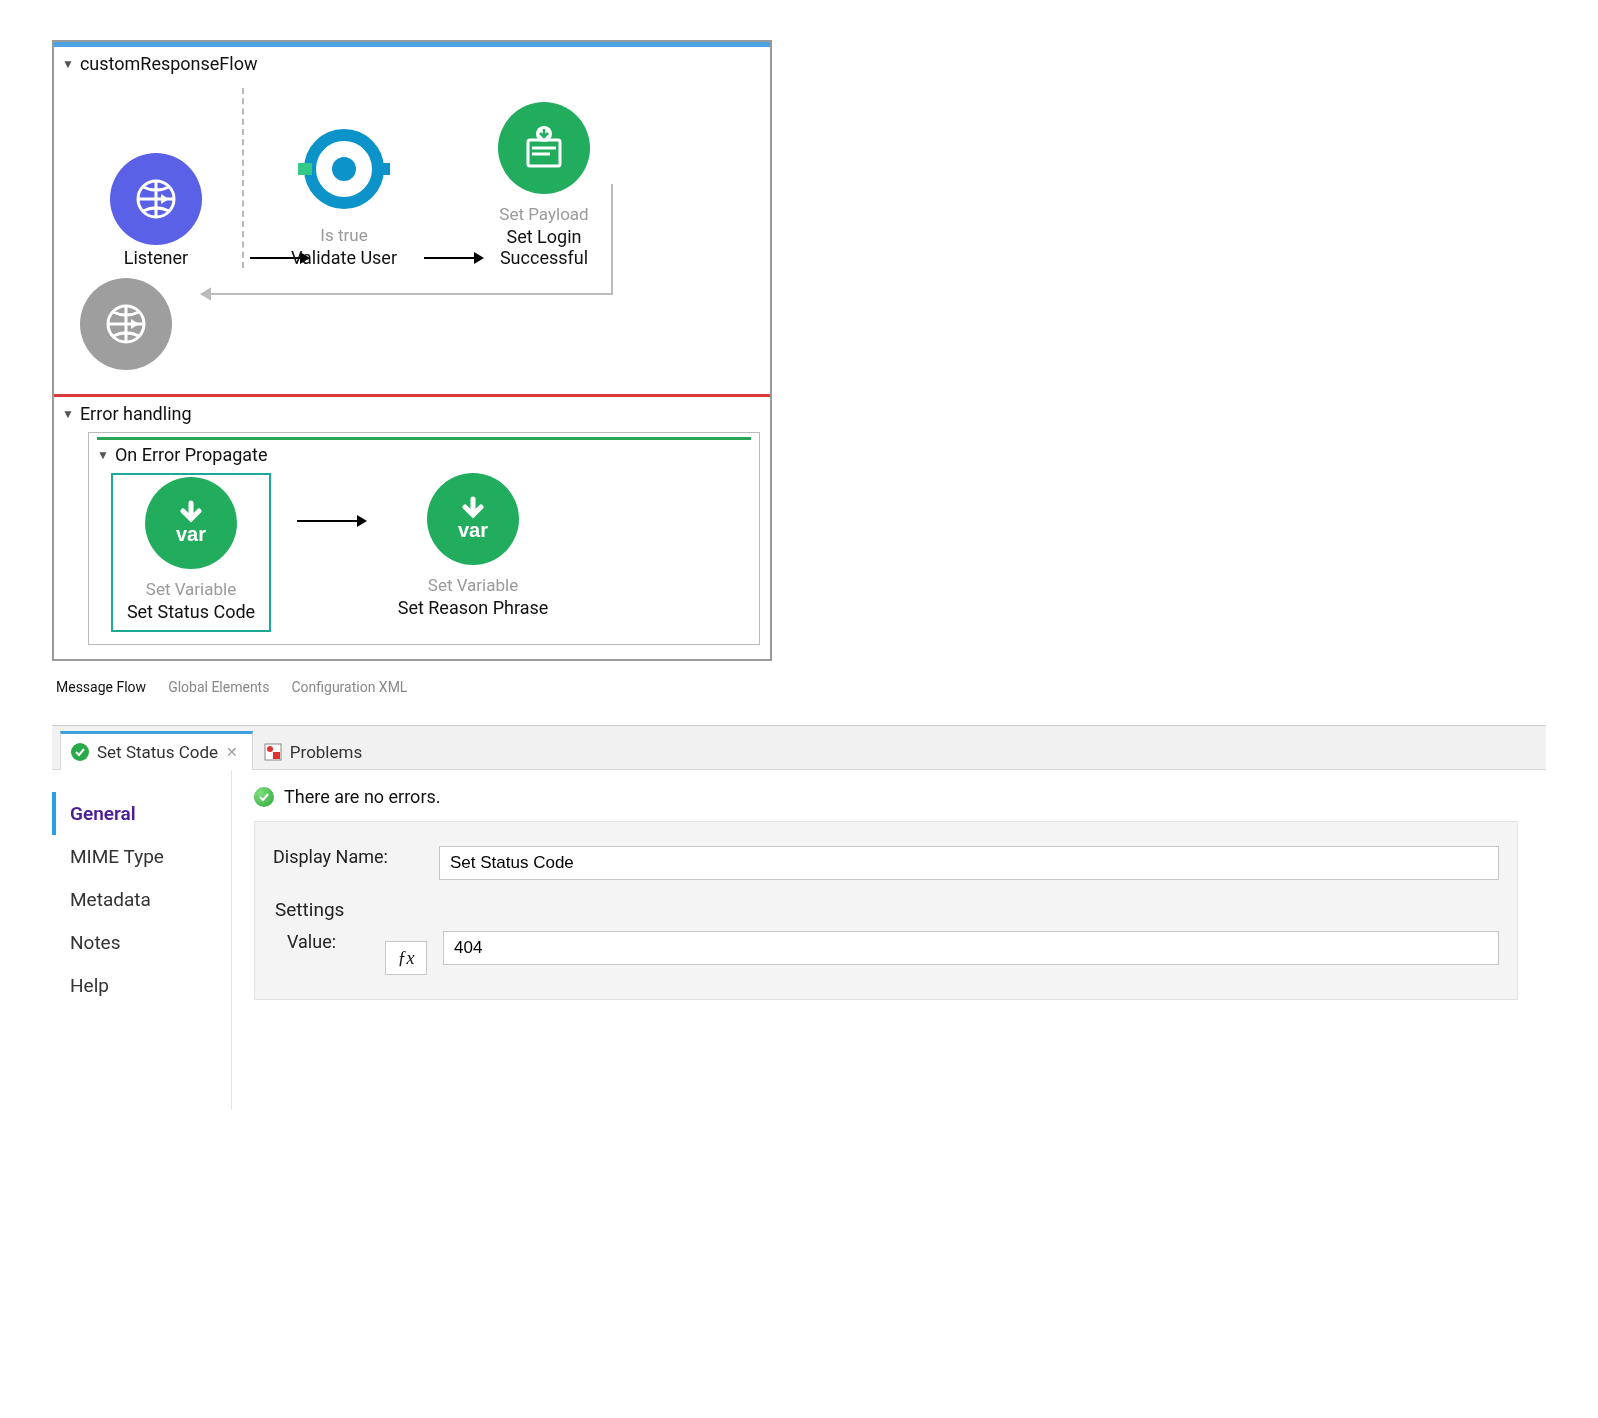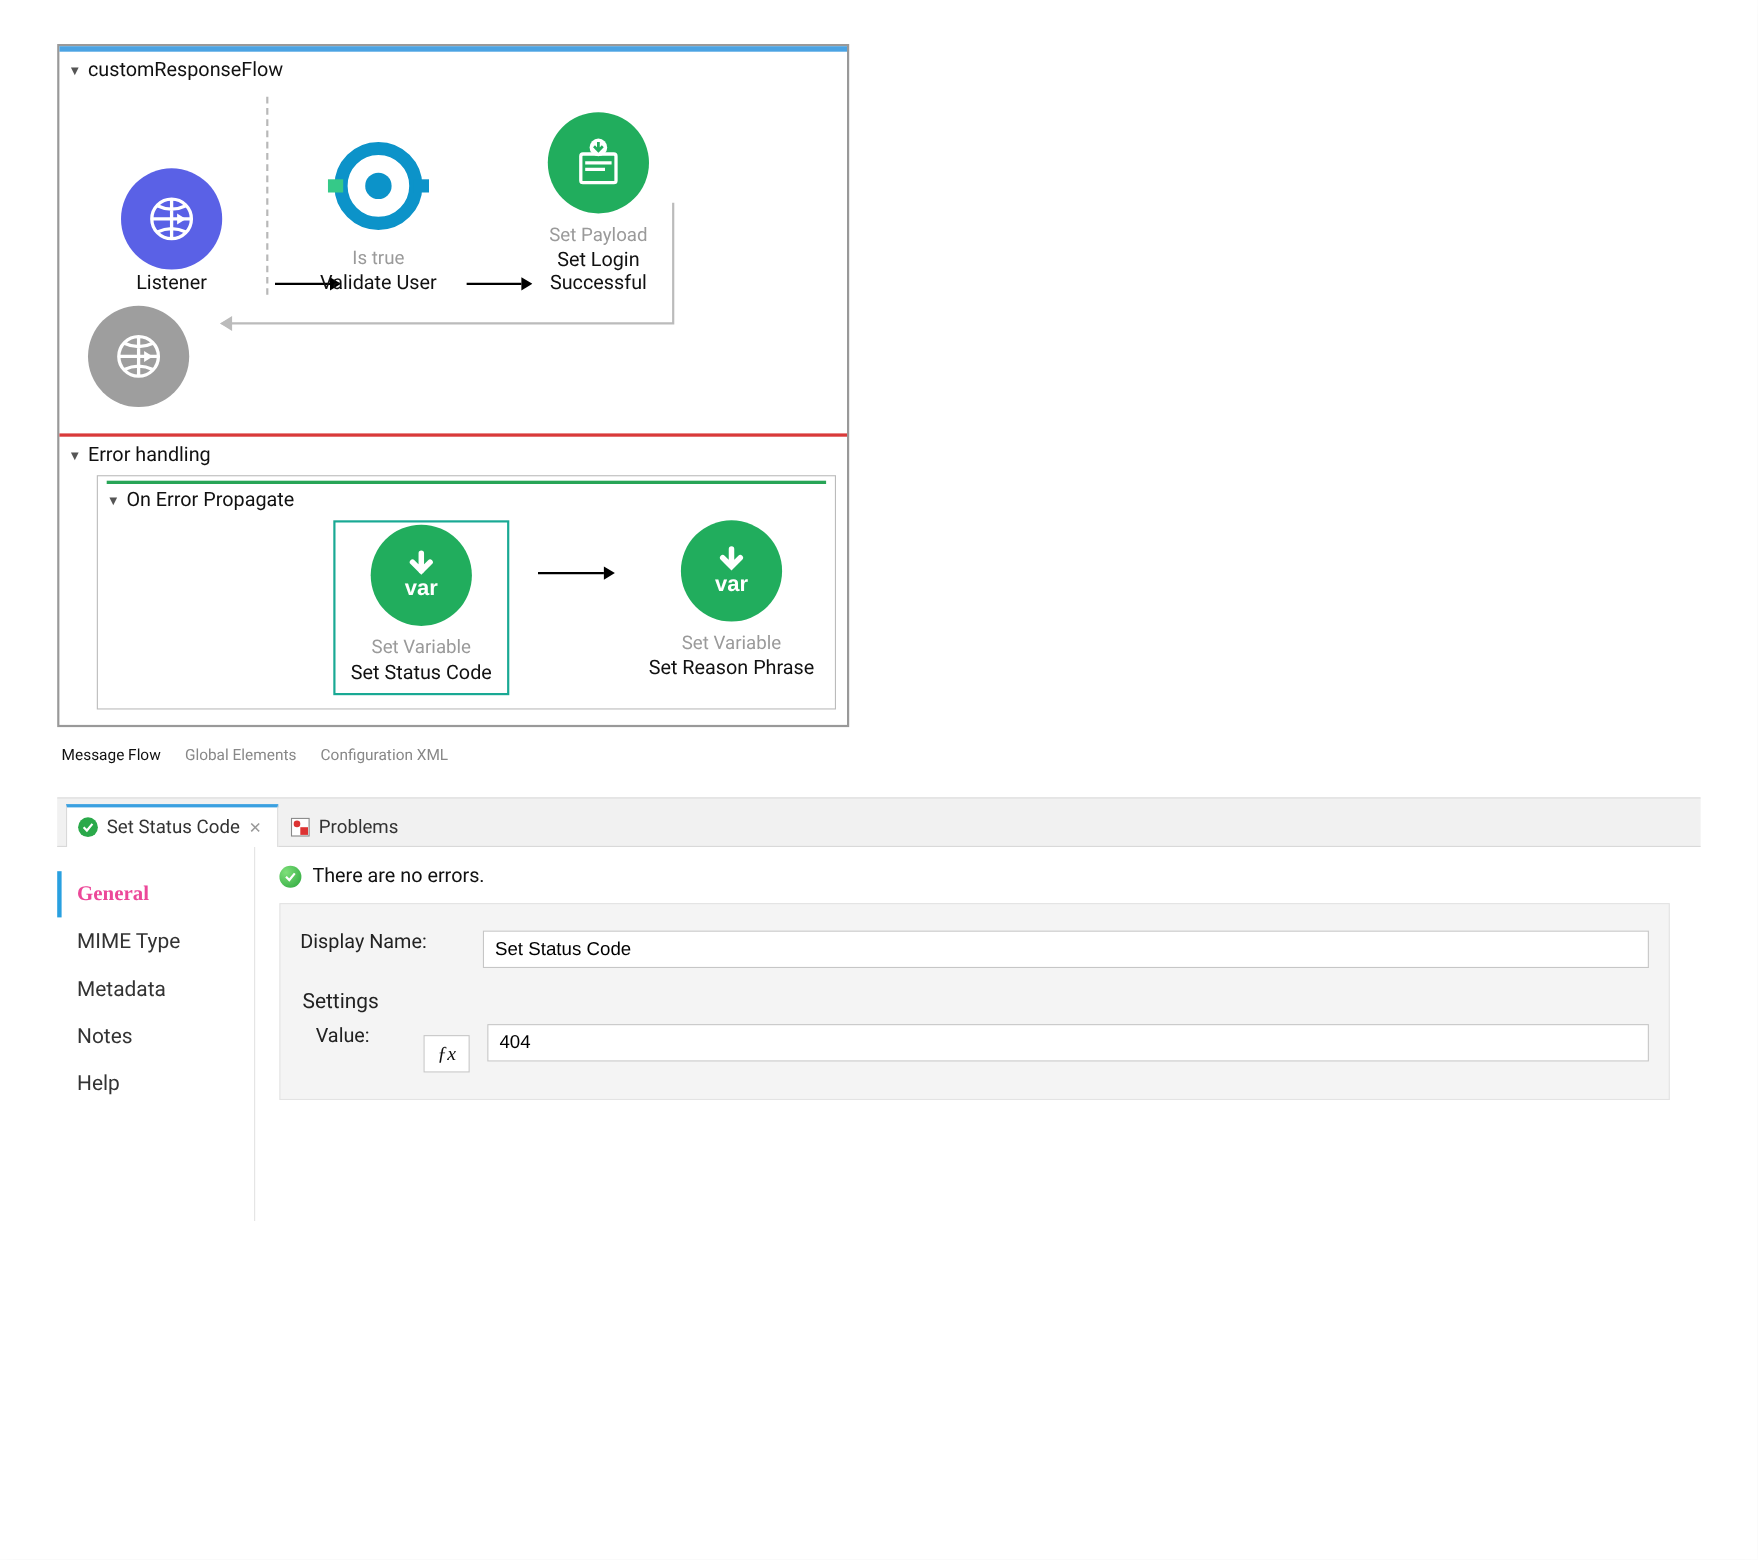--- a/index.html
+++ b/index.html
@@ -20,40 +20,40 @@
   .node .label { color:#111; font-size:18px; text-align:center; margin-top:2px;}
   
   .arrow { margin-top:38px; }
   
   .return-row { display:flex; align-items:center; gap:10px; padding:10px 6px 10px 20px;}
   
   .err-section { border-top:3px solid #d93a3a; padding:4px 6px 12px 6px;}
   .err-header { display:flex; align-items:center; gap:6px; padding:2px 0 6px 2px; font-size:18px;}
   .scope { margin:2px 4px 2px 28px; border:1px solid #bbb; padding:4px 8px 12px 8px;}
   .scope-header{ display:flex; align-items:center; gap:6px; font-size:18px; border-top:3px solid #28a557; padding-top:4px;}
-  .scope-body { display:flex; align-items:flex-start; gap:26px; padding:8px 6px 0 14px;justify-content:flex-end;}
+  .scope-body { display:flex; align-items:flex-start; gap:26px; padding:8px 6px 0 14px;}
   .selected { border:2px solid #19a994; padding:2px 6px 8px 6px;}
   
   
   .editor-tabs { margin-top:18px; display:flex; gap:22px; font-size:14px; color:#888; padding-left:4px;}
   .editor-tabs .active { color:#111;}
   
   .panel-wrap { margin-top:30px; border-top:1px solid #ccc;}
   .panel-tabbar { background:#f1f1f1; display:flex; align-items:flex-end; height:44px; border-bottom:1px solid #d9d9d9; padding-left:8px; gap:0;}
   .ptab { display:flex; align-items:center; gap:8px; padding:8px 14px 8px 10px; font-size:17px; color:#333; border:1px solid transparent; border-bottom:none; position:relative; top:1px;}
   .ptab.active { background:#fff; border-color:#d9d9d9; border-top:3px solid #3aa0e0;}
   .ptab .close { color:#999; font-size:14px;}
   .pbadge { width:18px; height:18px; border-radius:50%; background:#2aa94a; display:flex; align-items:center; justify-content:center;}
   .pbadge svg{ width:12px;height:12px;}
   .problems-icon{ display:inline-flex; }
   
   .panel-body { display:flex; min-height:340px;}
   .sidenav { width:180px; border-right:1px solid #e3e3e3; padding:22px 0 0 0;}
   .sidenav .item { padding:10px 18px; font-size:19px; color:#333;}
-  .sidenav .item.sel { color:#ec4899; font-weight:600; border-left:4px solid #29a0e0; padding-left:14px;font-family:Liberation Serif, serif;}
+  .sidenav .item.sel { color:#4c1d95; font-weight:600; border-left:4px solid #29a0e0; padding-left:14px;}
   
   .form-area { flex:1; padding:16px 28px 20px 22px;}
   .ok-row { display:flex; align-items:center; gap:10px; font-size:18px; margin-bottom:14px;}
   .ok-badge { width:20px; height:20px; border-radius:50%; background:radial-gradient(circle at 30% 30%, #7fe07a, #2aa63c); display:flex; align-items:center; justify-content:center;}
   
   .field-block { background:#f4f4f4; border:1px solid #e3e3e3; padding:14px 18px; }
   .frow { display:flex; align-items:flex-start; gap:16px; margin:10px 0;}
   .frow label { width:150px; font-size:18px; color:#222;}
   .frow input[type=text] { flex:1; height:34px; font-size:17px; padding:2px 10px; border:1px solid #c6c6c6; background:#fff;}
   .grp-title { font-size:19px; color:#222; margin:18px 0 6px 2px;}

